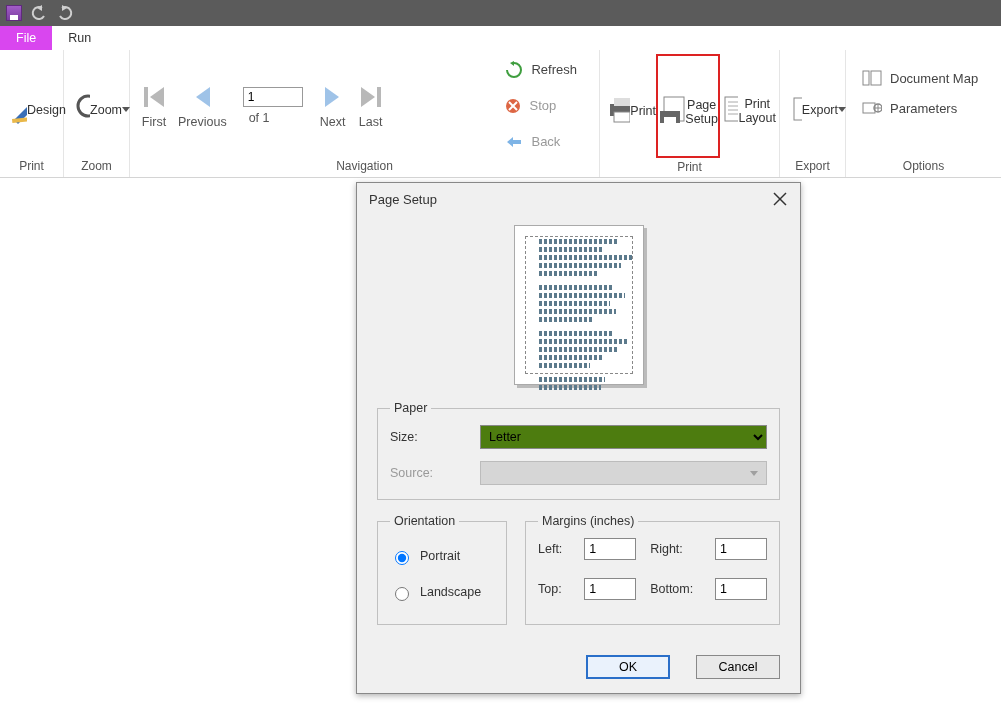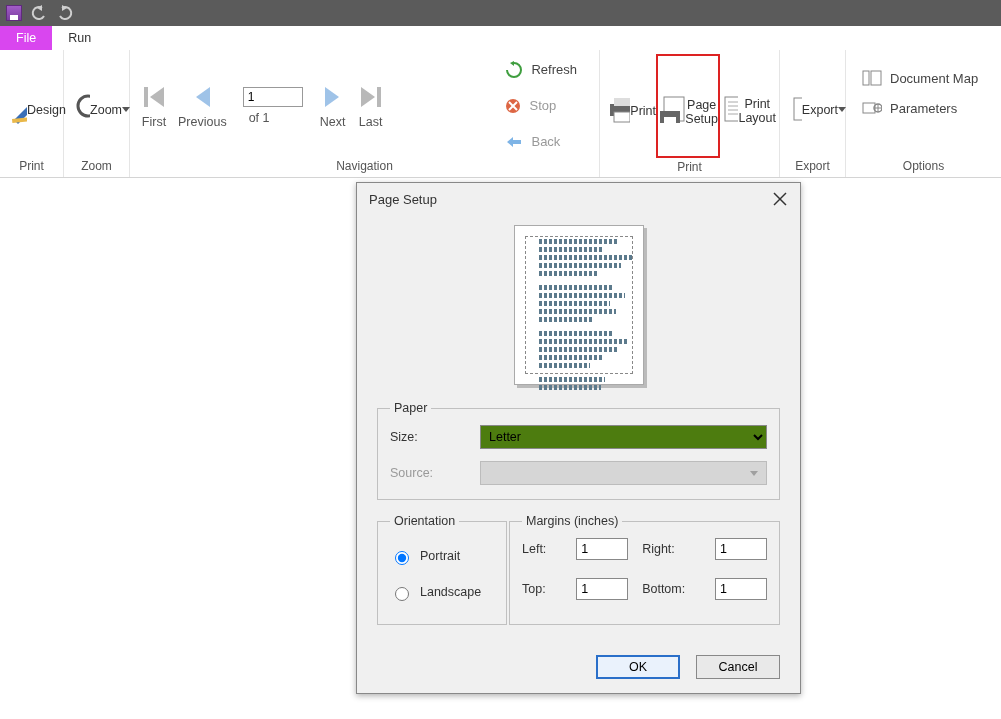--- a/index.html
+++ b/index.html
@@ -54,29 +54,29 @@
   .preview-page .textline { height:5px; background:repeating-linear-gradient(90deg,#5c7a8c 0,#5c7a8c 3px,transparent 3px,transparent 5px); margin:3px 14px 0; }
   fieldset { border:1px solid #c0c0c0; padding:10px 12px 14px; margin:0 0 14px; }
   legend { font-size:12.5px; color:#333; padding:0 4px; }
   .row { display:flex; align-items:center; font-size:12.5px; margin-bottom:12px; }
   .row:last-child { margin-bottom:0; }
   .row label { width:90px; color:#333; }
   .row.disabled label { color:#9a9a9a; }
   select, .sel-disabled { flex:1; height:24px; font-size:12.5px; border:1px solid #888; background:#4d7c0f; padding:0 4px; }
   .sel-disabled { background:#d6d6d6; border-color:#bcbcbc; position:relative; }
   .sel-disabled::after { content:""; position:absolute; right:8px; top:9px; width:0;height:0;border-left:4px solid transparent;border-right:4px solid transparent;border-top:5px solid #a0a0a0; }
-  .two-col { display:flex; gap:2px; }
+  .two-col { display:flex; gap:18px; }
   .two-col fieldset { flex:0 0 auto; }
   .two-col fieldset.orientation { width:130px; }
   .two-col fieldset.margins { flex:1; }
   .radio-row { display:flex; align-items:center; gap:8px; font-size:12.5px; height:36px; }
   .radio-row input { width:14px; height:14px; }
   .margin-grid { display:grid; grid-template-columns:auto 52px auto 52px; column-gap:14px; row-gap:18px; align-items:center; font-size:12.5px; }
   .margin-grid input { width:52px; height:22px; border:1px solid #888; font-size:12.5px; padding:0 4px; }
-  .btnrow { display:flex; justify-content:flex-end; gap:16px; padding-right:20px; padding-bottom:14px; }
+  .btnrow { display:flex; justify-content:flex-end; gap:26px; padding-right:20px; padding-bottom:14px; }
   .btn { width:84px; height:24px; font-size:12.5px; border:1px solid #888; background:#e9e9e9; cursor:pointer; }
   .btn.primary { border:2px solid #2a6fc9; background:#eaf2fc; }
 </style>
 </head>
 <body>
 
 <div class="titlebar">
   <div class="qat">
     <span class="save-icon"></span>
     <svg width="18" height="18">

